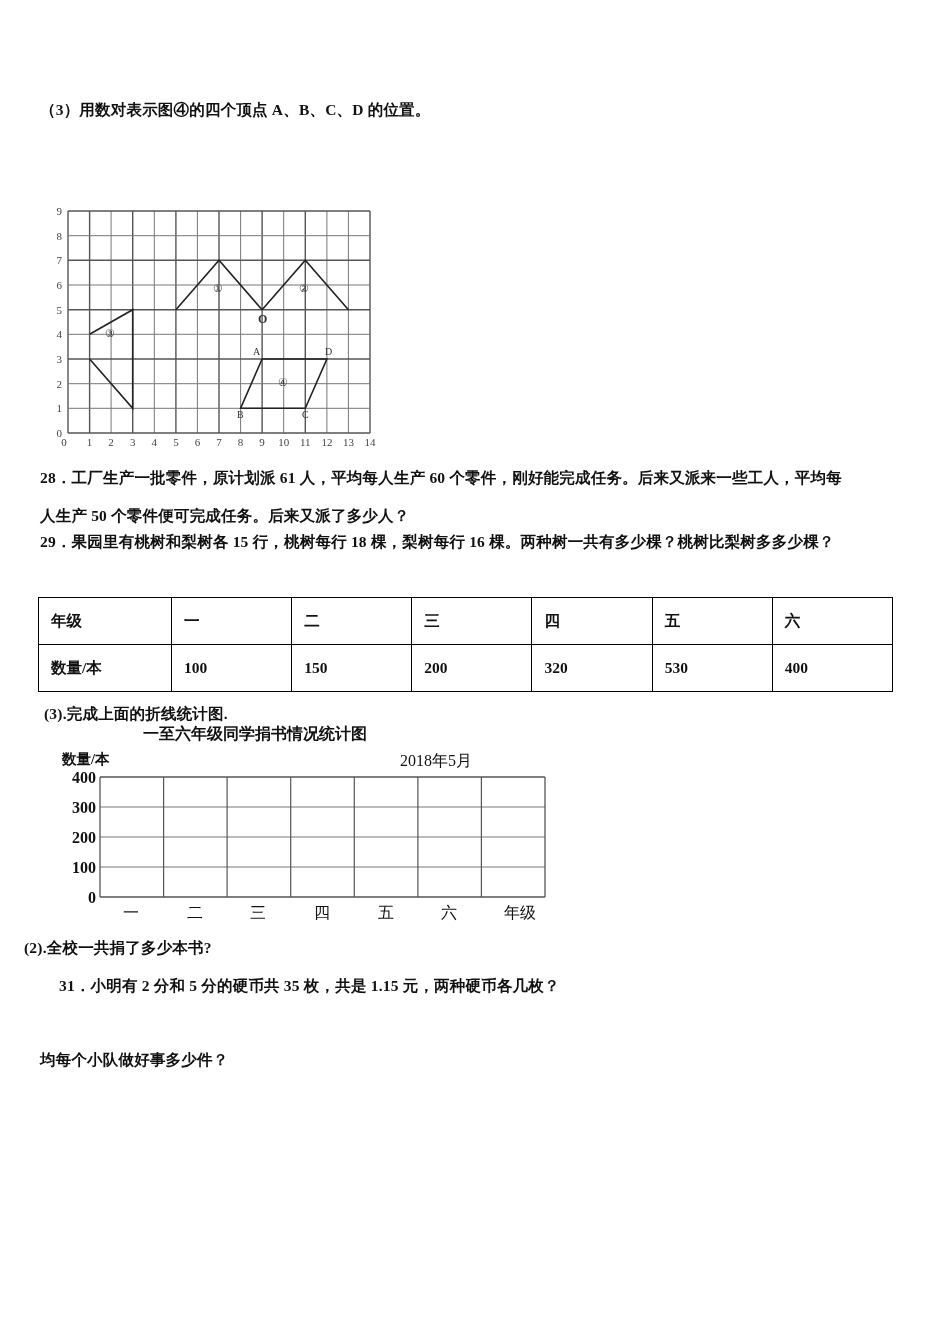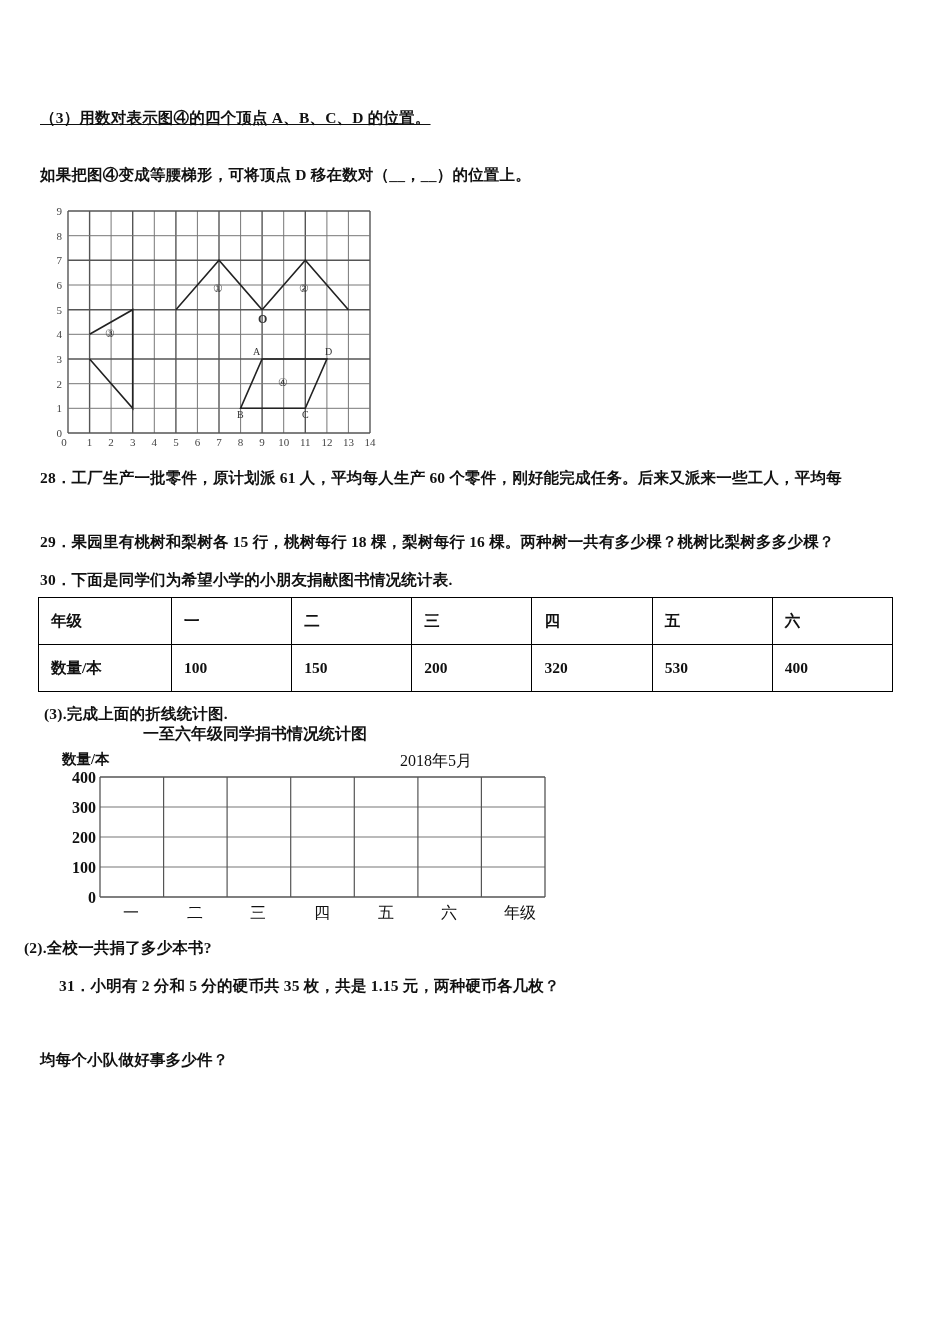--- a/index.html
+++ b/index.html
@@ -68,24 +68,23 @@
     width: 520px;
     height: 200px;
   }
   #line-chart svg { display: block; }
 </style>
 </head>
 <body>
 
 <div class="page">
 
-  <div class="q-line" style="left:40px; top:108px;text-decoration:underline;">（3）用数对表示图④的四个顶点 A、B、C、D 的位置。</div>
-
-
-  <div class="q-line" style="left:40px; top:165px;">如果把图④变成等腰梯形，可将顶点 D 移在数对（__，__）的位置上。</div>
+  <div class="q-line" style="left:40px; top:100px;">（3）用数对表示图④的四个顶点 A、B、C、D 的位置。</div>
+
+
 
   <div id="coord-figure">
     <svg width="340" height="250" viewBox="0 0 340 250">
 
       <g>
 
         <line x1="28" y1="13" x2="28" y2="235" stroke="#555" stroke-width="1.4"></line>
         <line x1="49.6" y1="13" x2="49.6" y2="235" stroke="#555" stroke-width="1.4"></line>
         <line x1="71.1" y1="13" x2="71.1" y2="235" stroke="#777" stroke-width="1"></line>
         <line x1="92.7" y1="13" x2="92.7" y2="235" stroke="#555" stroke-width="1.4"></line>
@@ -159,24 +158,24 @@
         <text x="22" y="115.5">5</text>
         <text x="22" y="91">6</text>
         <text x="22" y="66">7</text>
         <text x="22" y="41.5">8</text>
         <text x="22" y="17">9</text>
       </g>
     </svg>
   </div>
 
   <div class="q-line" style="left:40px; top:468px;">28．工厂生产一批零件，原计划派 61 人，平均每人生产 60 个零件，刚好能完成任务。后来又派来一些工人，平均每</div>
+  <div class="q-line" style="left:40px; top:506px;">人生产 50 个零件便可完成任务。后来又派了多少人？</div>
 
   <div class="q-line" style="left:40px; top:532px;">29．果园里有桃树和梨树各 15 行，桃树每行 18 棵，梨树每行 16 棵。两种树一共有多少棵？桃树比梨树多多少棵？</div>
 
-  <div class="q-line" style="left:40px; top:570px;">30．下面是同学们为希望小学的小朋友捐献图书情况统计表.</div>
 
   <table id="donation-table">
     <tbody>
       <tr>
         <td class="head-col">年级</td>
         <td>一</td>
         <td>二</td>
         <td>三</td>
         <td>四</td>
         <td>五</td>

